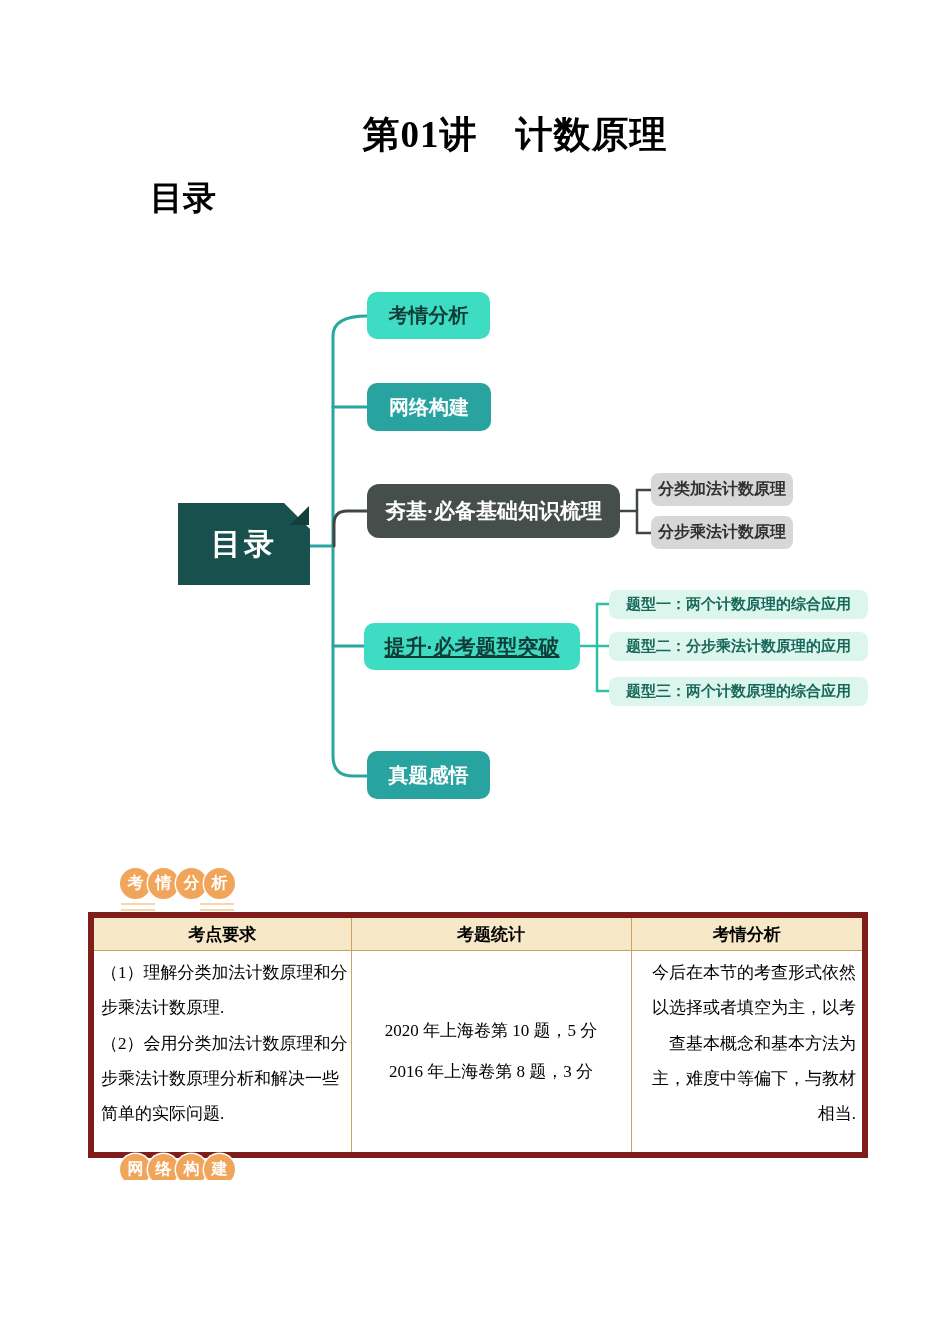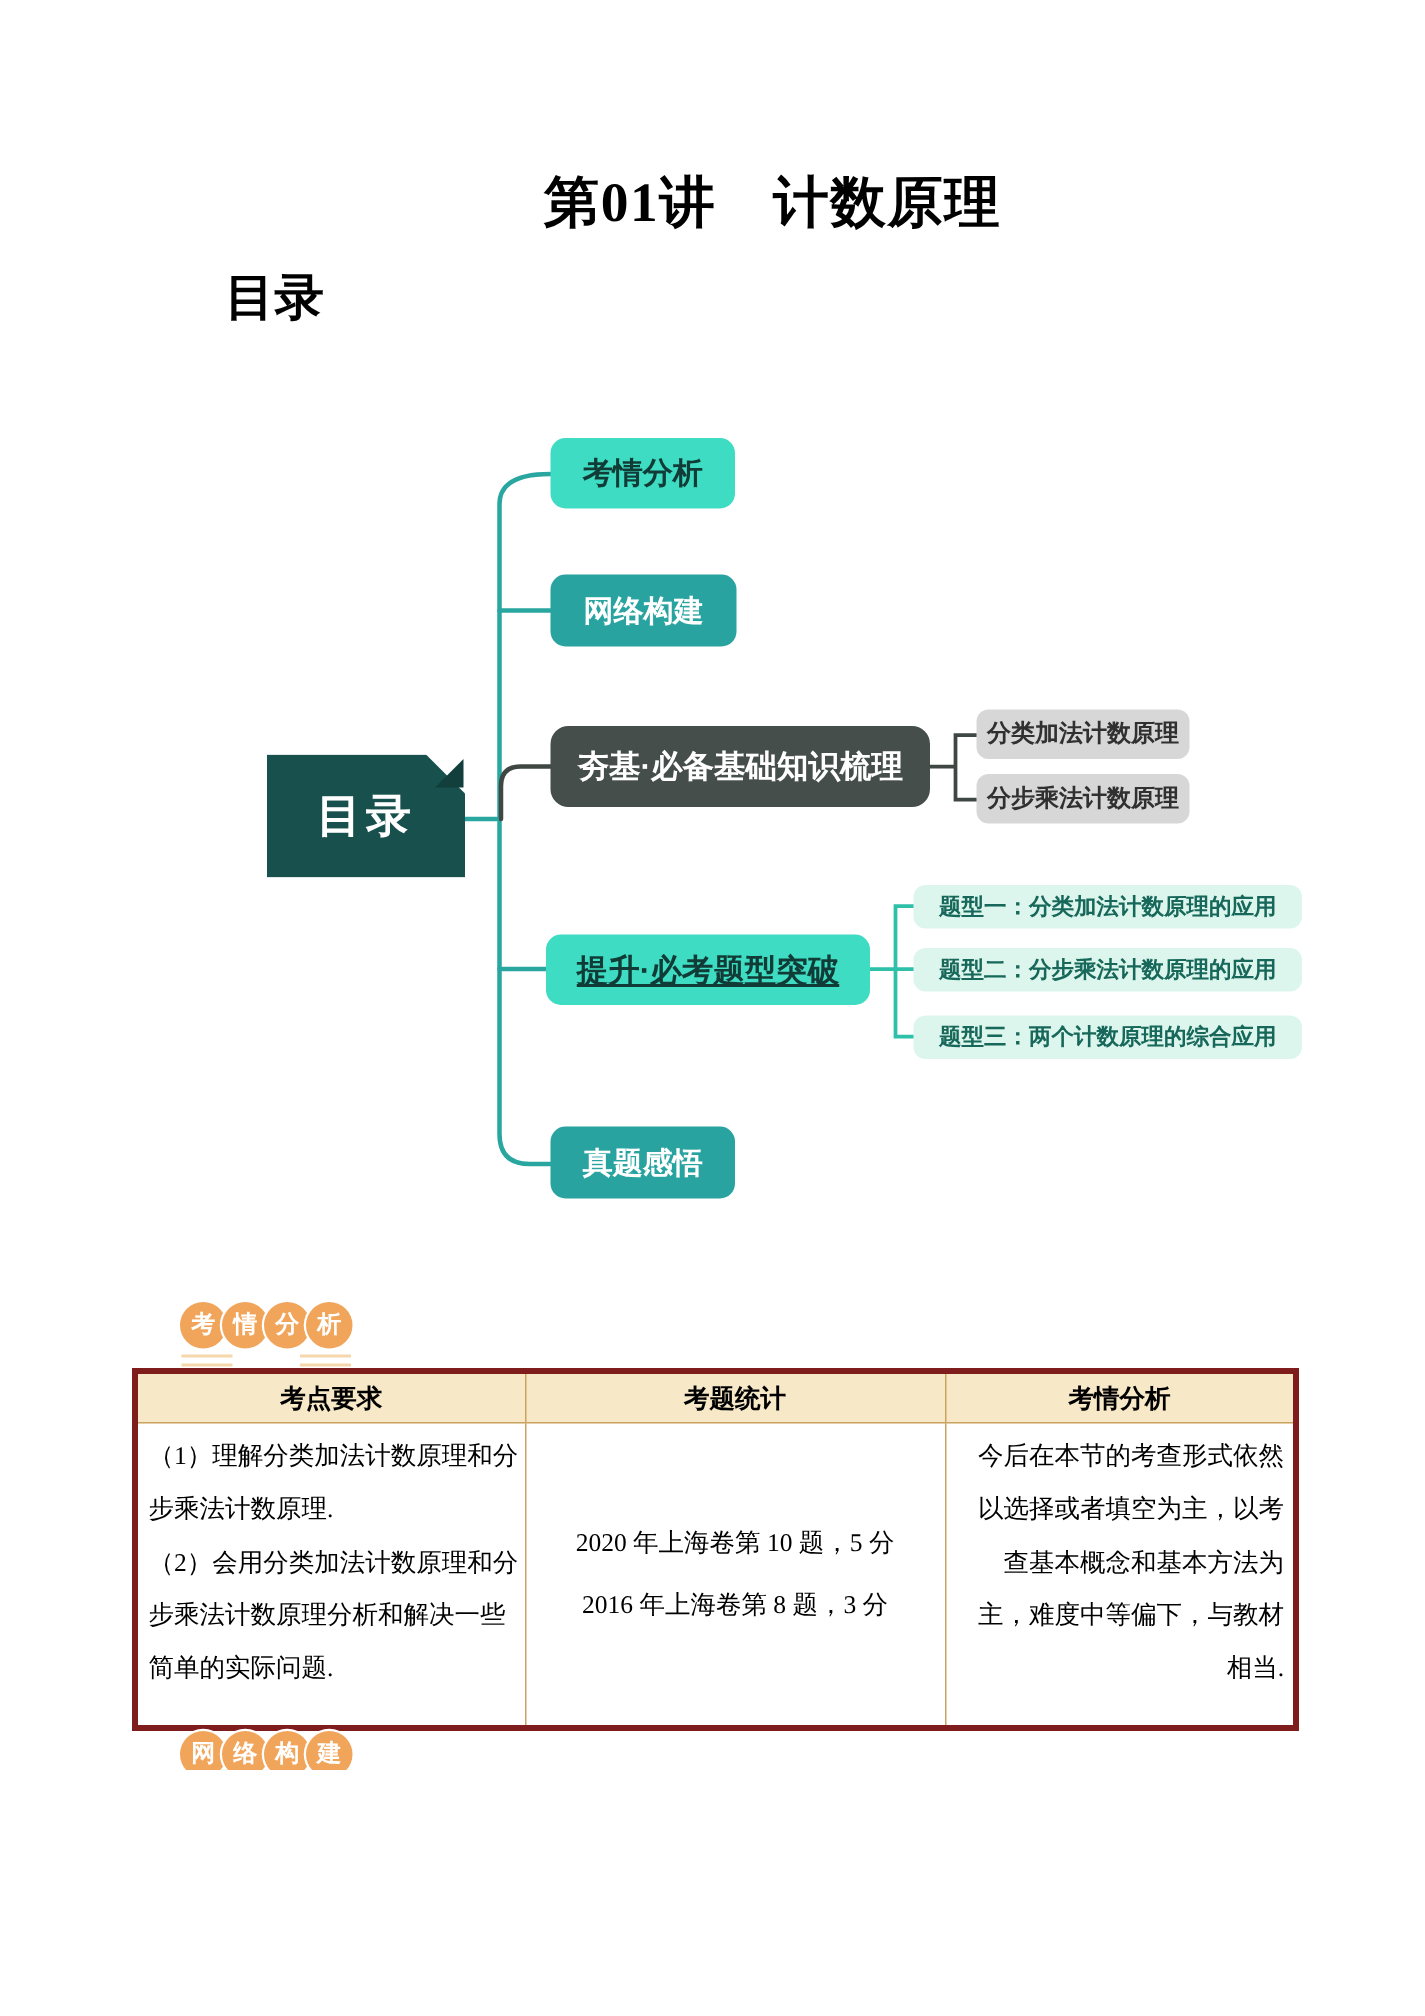--- a/index.html
+++ b/index.html
@@ -49,21 +49,21 @@
                 font-size:16px;font-weight:bold;display:flex;align-items:center;
                 justify-content:center;box-shadow:0 0 0 1.5px #ffffff;box-sizing:border-box;}
   .badge-circle + .badge-circle{margin-left:-3px;}
   .badge-ul{position:absolute;top:35px;width:34px;height:8px;box-sizing:border-box;
             border-top:2.5px solid #F5D7AB;border-bottom:2.5px solid #F5D7AB;}
   .badge-ul.l{left:1px;} .badge-ul.r{left:80px;}
 
   
   .info-table{position:absolute;left:88px;top:912px;}
   .info-table table{border-collapse:collapse;width:774px;table-layout:fixed;
-                    border:4px solid #7f1d1d;}
+                    border:6px solid #7f1d1d;}
   .info-table th{background:#F7E8C7;border:1px solid #C9A35F;height:30px;
                  font-size:17px;font-weight:bold;text-align:center;}
   .info-table td{border:1px solid #C9A35F;background:#fff;font-size:17px;}
   td.c1{vertical-align:top;padding:4px 2px 20px 7px;line-height:2.08;height:176px;text-align:left;}
   td.c2{vertical-align:middle;text-align:center;line-height:1.5;margin-top:43px;}
   td.c2 .stat-line + .stat-line{margin-top:15px;}
   td.c3{vertical-align:top;padding:4px 6px 4px 8px;line-height:2.08;text-align:right;}
 </style>
 </head>
 <body>
@@ -89,21 +89,21 @@
     <div class="n-root">目录</div>
     <div class="n-root-fold"></div>
   </div>
 
   <div class="mm-node n-kaoqing">考情分析</div>
   <div class="mm-node n-wangluo">网络构建</div>
   <div class="mm-node n-hangji">夯基·必备基础知识梳理</div>
   <div class="mm-node n-gray n-gray1">分类加法计数原理</div>
   <div class="mm-node n-gray n-gray2">分步乘法计数原理</div>
   <div class="mm-node n-tisheng">提升·必考题型突破</div>
-  <div class="mm-node n-mint n-mint1">题型一：分类加法计数原理的应用</div>
+  <div class="mm-node n-mint n-mint1">题型一：两个计数原理的综合应用</div>
   <div class="mm-node n-mint n-mint2">题型二：分步乘法计数原理的应用</div>
   <div class="mm-node n-mint n-mint3">题型三：两个计数原理的综合应用</div>
   <div class="mm-node n-zhenti">真题感悟</div>
 
   <div class="badge badge-kaoqing">
     <span class="badge-circle">考</span>
     <span class="badge-circle">情</span>
     <span class="badge-circle">分</span>
     <span class="badge-circle">析</span>
     <span class="badge-ul l"></span>

